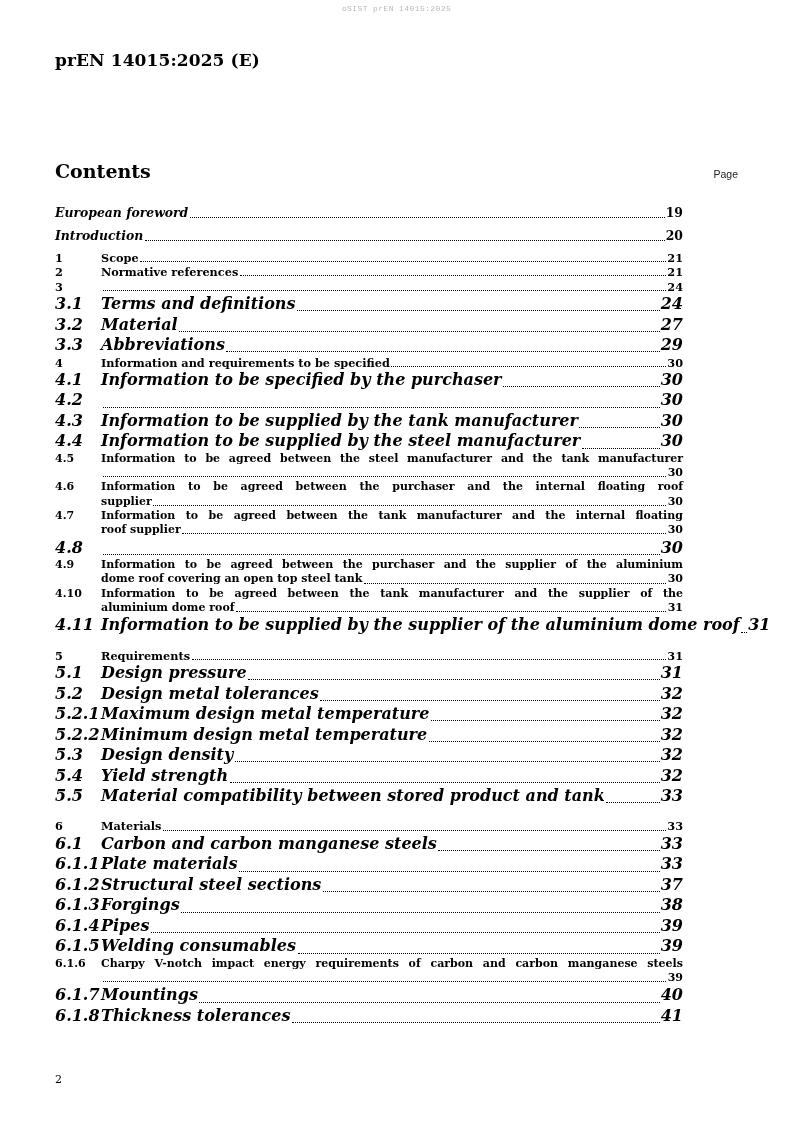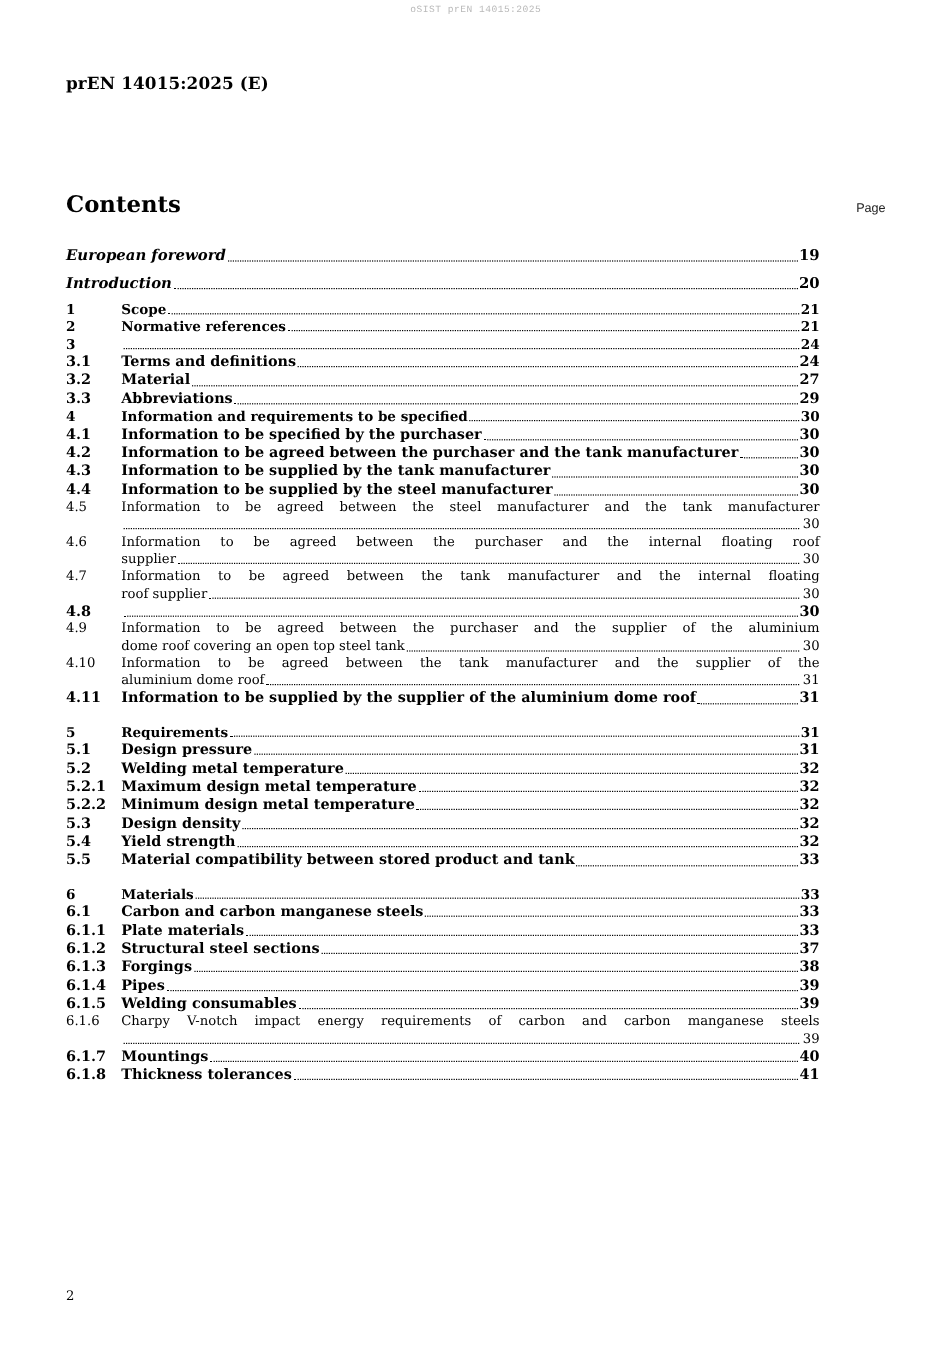--- a/index.html
+++ b/index.html
@@ -33,23 +33,22 @@
     font-size: 8px;
     color: #b9b9b9;
     letter-spacing: 0.4px;
   }
   .doc-header {
     position: absolute;
     top: 50px;
     left: 55px;
     font-family: "DejaVu Serif", serif;
     font-weight: bold;
-    font-size: 14px;
+    font-size: 17px;
     letter-spacing: 0.1px;
-    margin-top: 12px;
   }
   .contents-row {
     position: absolute;
     top: 160px;
     left: 55px;
     right: 55px;
     display: flex;
     align-items: baseline;
     justify-content: space-between;
   }
@@ -86,21 +85,22 @@
     margin-bottom: 7px;
   }
   .toc-entry.lvl0.nonum .txt {
     margin-left: 0;
     font-style: italic;
   }
   .toc-entry.lvl1 {
     font-size: 11.3px;
   }
   .toc-entry.lvl2 {
-    font-size: 12px;
+    font-size: 16px;
+    font-style: italic;
   }
   .txtwrap {
     flex: 1 1 auto;
     display: flex;
     align-items: flex-end;
     min-width: 0;
   }
   .txt {
     flex: 0 1 auto;
     white-space: nowrap;
@@ -113,21 +113,21 @@
     height: 0;
   }
   .pg {
     flex: 0 0 auto;
     text-align: right;
     min-width: 16px;
   }
   
   .entry-block {
     font-family: "DejaVu Serif", serif;
-    font-weight: normal;
+    font-weight: bold;
     display: flex;
   }
   .entry-block .num {
     flex: 0 0 auto;
     width: 46px;
   }
   .entry-block .body {
     flex: 1 1 auto;
     min-width: 0;
   }
@@ -237,21 +237,20 @@
         <span class="num">4.1</span>
         <span class="txtwrap">
           <span class="txt">Information to be specified by the purchaser</span>
           <span class="leader"></span>
           <span class="pg">30</span>
         </span>
       </div>
       <div class="toc-entry lvl2">
         <span class="num">4.2</span>
         <span class="txtwrap">
-          <span class="txt">Information to be agreed between the purchaser and the tank manufacturer</span>
           <span class="leader"></span>
           <span class="pg">30</span>
         </span>
       </div>
       <div class="toc-entry lvl2">
         <span class="num">4.3</span>
         <span class="txtwrap">
           <span class="txt">Information to be supplied by the tank manufacturer</span>
           <span class="leader"></span>
           <span class="pg">30</span>
@@ -348,21 +347,21 @@
         <span class="num">5.1</span>
         <span class="txtwrap">
           <span class="txt">Design pressure</span>
           <span class="leader"></span>
           <span class="pg">31</span>
         </span>
       </div>
       <div class="toc-entry lvl2">
         <span class="num">5.2</span>
         <span class="txtwrap">
-          <span class="txt">Welding metal temperature</span>
+          <span class="txt">Design metal tolerances</span>
           <span class="leader"></span>
           <span class="pg">32</span>
         </span>
       </div>
       <div class="toc-entry lvl2">
         <span class="num">5.2.1</span>
         <span class="txtwrap">
           <span class="txt">Maximum design metal temperature</span>
           <span class="leader"></span>
           <span class="pg">32</span>

